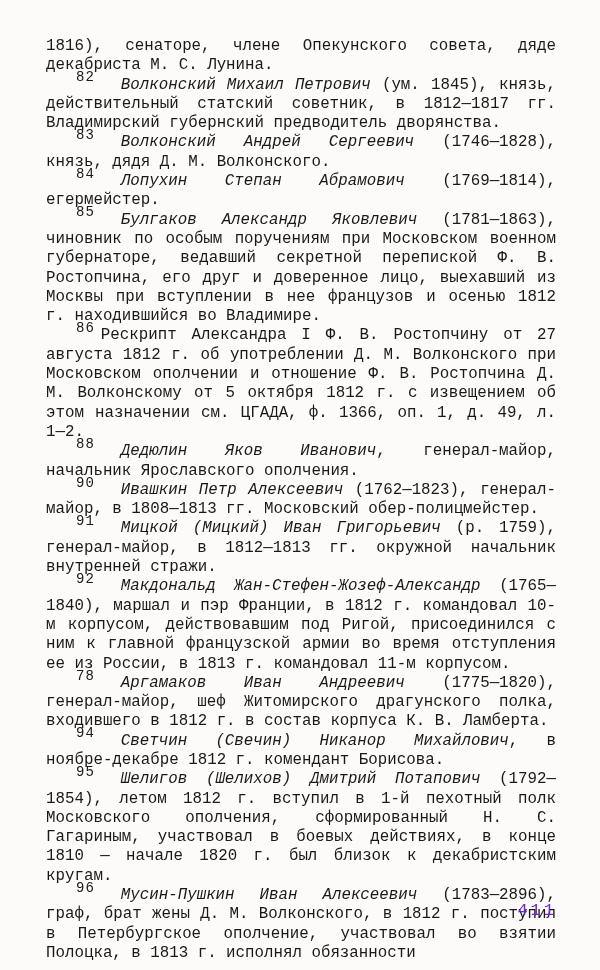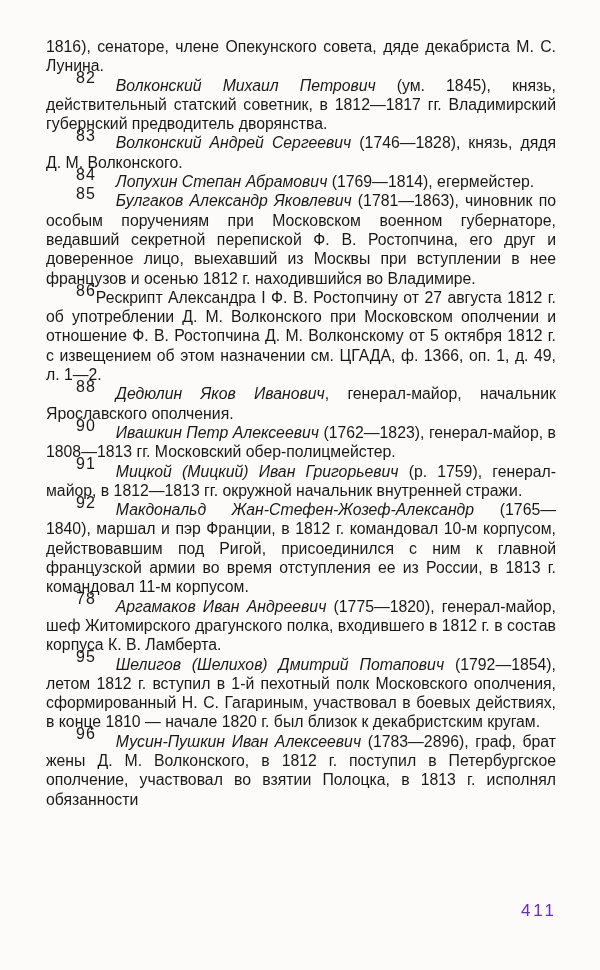--- a/index.html
+++ b/index.html
@@ -11,44 +11,45 @@
     height: 970px;
     overflow: hidden;
     background: #fcfbf9;
   }
   .page {
     position: relative;
     width: 600px;
     height: 970px;
     background: #fcfbf9;
     color: #1b1916;
-    font-family: Liberation Sans, sans-serif;
+    font-family: Liberation Mono, monospace;
   }
   .text-block {
     position: absolute;
     left: 46px;
     top: 37px;
     width: 510px;
     text-align: justify;
     font-size: 15.8px;
     line-height: 19.3px;
   }
   .para {
     margin: 0;
     padding: 0;
   }
   .para.indent {
     text-indent: 30px;
   }
   sup.fn-marker {
-    font-size: 16px;
+    font-size: 14px;
     line-height: 0;
     position: relative;
     top: -1px;
     vertical-align: super;
+    margin-right: 6px;
     letter-spacing: 1px;
   }
   i.fn-name {
     font-style: italic;
     margin-left: 20px;
   }
   .page-number {
     position: absolute;
     right: 43px;
     top: 901px;
@@ -66,17 +67,18 @@
       <p class="para indent"><sup class="fn-marker">82</sup><i class="fn-name">Волконский Михаил Петрович</i><span> (ум. 1845), князь, действительный статский советник, в 1812—1817 гг. Владимирский губернский предводитель дворянства.</span></p>
       <p class="para indent"><sup class="fn-marker">83</sup><i class="fn-name">Волконский Андрей Сергеевич</i><span> (1746—1828), князь, дядя Д. М. Волконского.</span></p>
       <p class="para indent"><sup class="fn-marker">84</sup><i class="fn-name">Лопухин Степан Абрамович</i><span> (1769—1814), егермейстер.</span></p>
       <p class="para indent"><sup class="fn-marker">85</sup><i class="fn-name">Булгаков Александр Яковлевич</i><span> (1781—1863), чиновник по особым поручениям при Московском военном губернаторе, ведавший секретной перепиской Ф. В. Ростопчина, его друг и доверенное лицо, выехавший из Москвы при вступлении в нее французов и осенью 1812 г. находившийся во Владимире.</span></p>
       <p class="para indent"><sup class="fn-marker">86</sup><span>Рескрипт Александра I Ф. В. Ростопчину от 27 августа 1812 г. об употреблении Д. М. Волконского при Московском ополчении и отношение Ф. В. Ростопчина Д. М. Волконскому от 5 октября 1812 г. с извещением об этом назначении см. ЦГАДА, ф. 1366, оп. 1, д. 49, л. 1—2.</span></p>
       <p class="para indent"><sup class="fn-marker">88</sup><i class="fn-name">Дедюлин Яков Иванович</i><span>, генерал-майор, начальник Ярославского ополчения.</span></p>
       <p class="para indent"><sup class="fn-marker">90</sup><i class="fn-name">Ивашкин Петр Алексеевич</i><span> (1762—1823), генерал-майор, в 1808—1813 гг. Московский обер-полицмейстер.</span></p>
       <p class="para indent"><sup class="fn-marker">91</sup><i class="fn-name">Мицкой (Мицкий) Иван Григорьевич</i><span> (р. 1759), генерал-майор, в 1812—1813 гг. окружной начальник внутренней стражи.</span></p>
       <p class="para indent"><sup class="fn-marker">92</sup><i class="fn-name">Макдональд Жан-Стефен-Жозеф-Александр</i><span> (1765—1840), маршал и пэр Франции, в 1812 г. командовал 10-м корпусом, действовавшим под Ригой, присоединился с ним к главной французской армии во время отступления ее из России, в 1813 г. командовал 11-м корпусом.</span></p>
       <p class="para indent"><sup class="fn-marker">78</sup><i class="fn-name">Аргамаков Иван Андреевич</i><span> (1775—1820), генерал-майор, шеф Житомирского драгунского полка, входившего в 1812 г. в состав корпуса К. В. Ламберта.</span></p>
+      <p class="para indent"><sup class="fn-marker">94</sup><i class="fn-name">Светчин (Свечин) Никанор Михайлович</i><span>, в ноябре-декабре 1812 г. комендант Борисова.</span></p>
       <p class="para indent"><sup class="fn-marker">95</sup><i class="fn-name">Шелигов (Шелихов) Дмитрий Потапович</i><span> (1792—1854), летом 1812 г. вступил в 1-й пехотный полк Московского ополчения, сформированный Н. С. Гагариным, участвовал в боевых действиях, в конце 1810 — начале 1820 г. был близок к декабристским кругам.</span></p>
       <p class="para indent"><sup class="fn-marker">96</sup><i class="fn-name">Мусин-Пушкин Иван Алексеевич</i><span> (1783—2896), граф, брат жены Д. М. Волконского, в 1812 г. поступил в Петербургское ополчение, участвовал во взятии Полоцка, в 1813 г. исполнял обязанности</span></p>
     </div>
   <div class="page-number">411</div>
 </div>
 
 </body></html>

